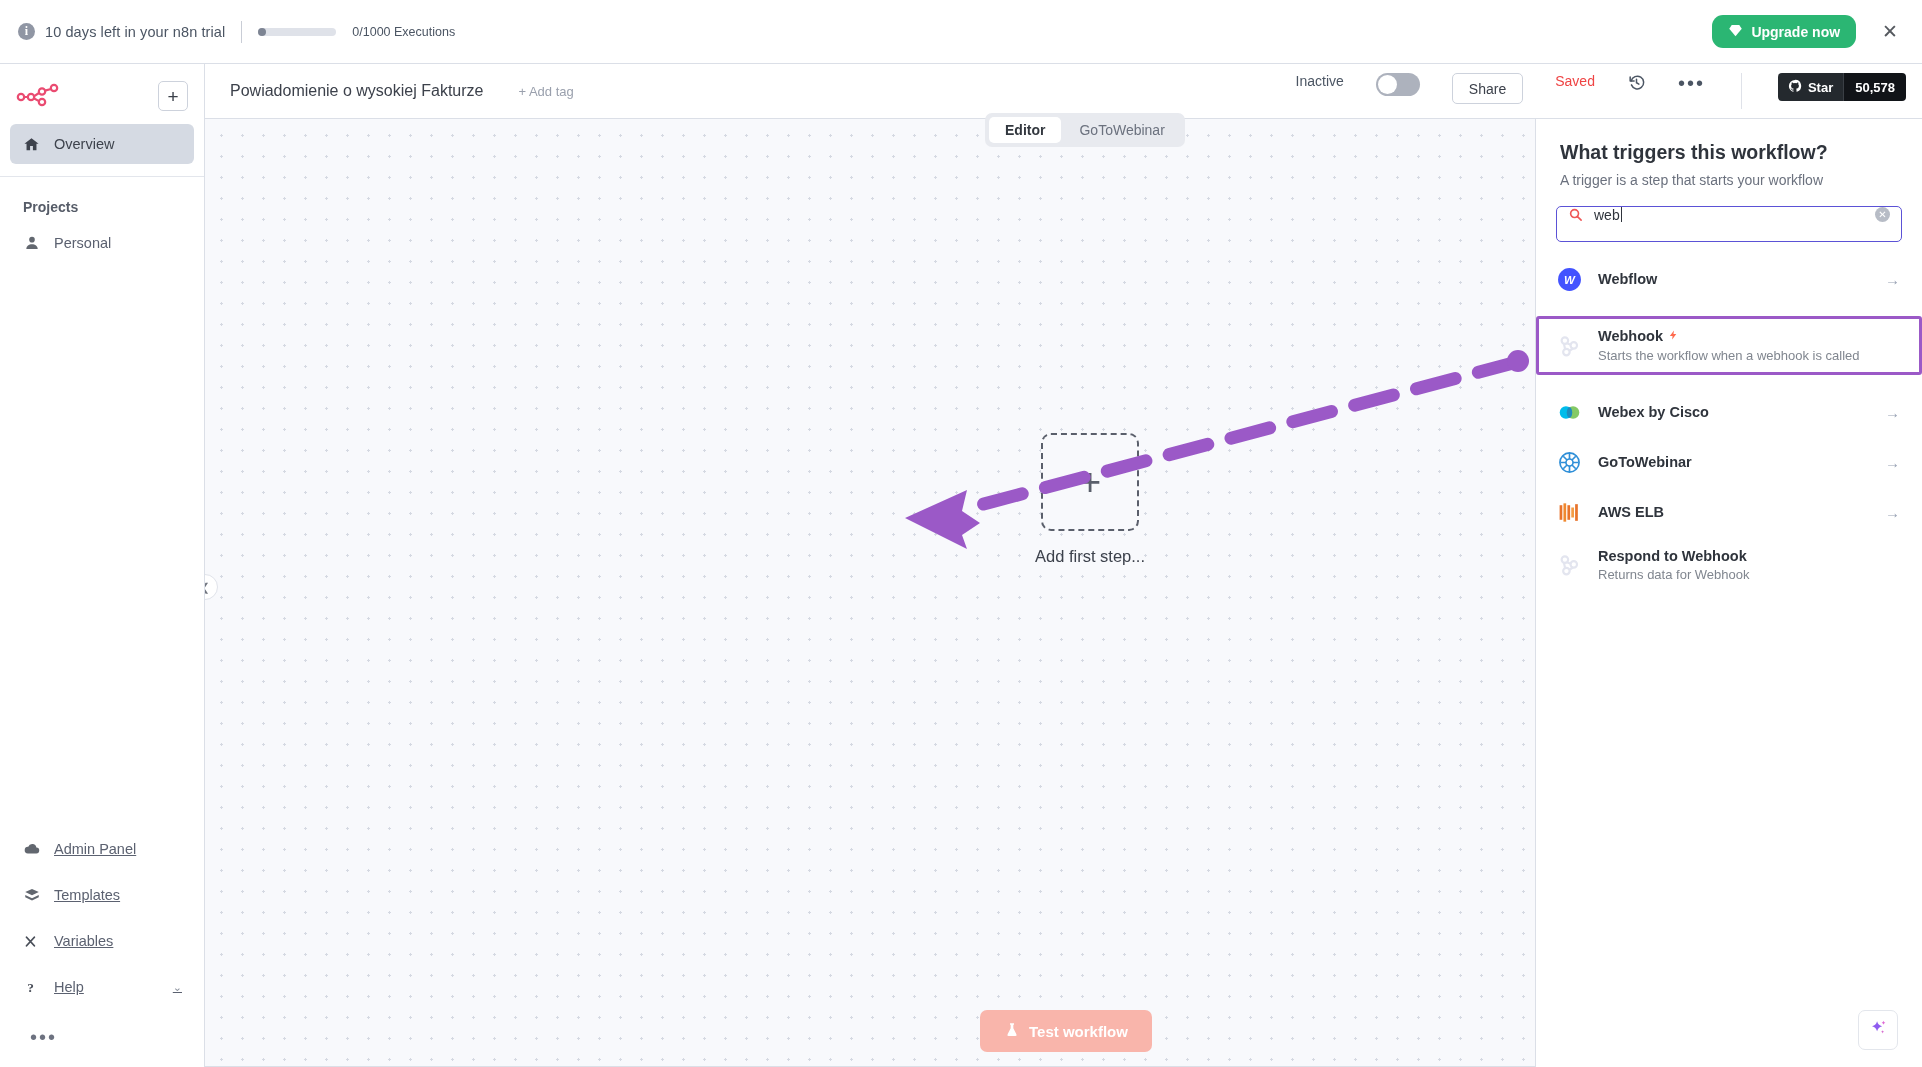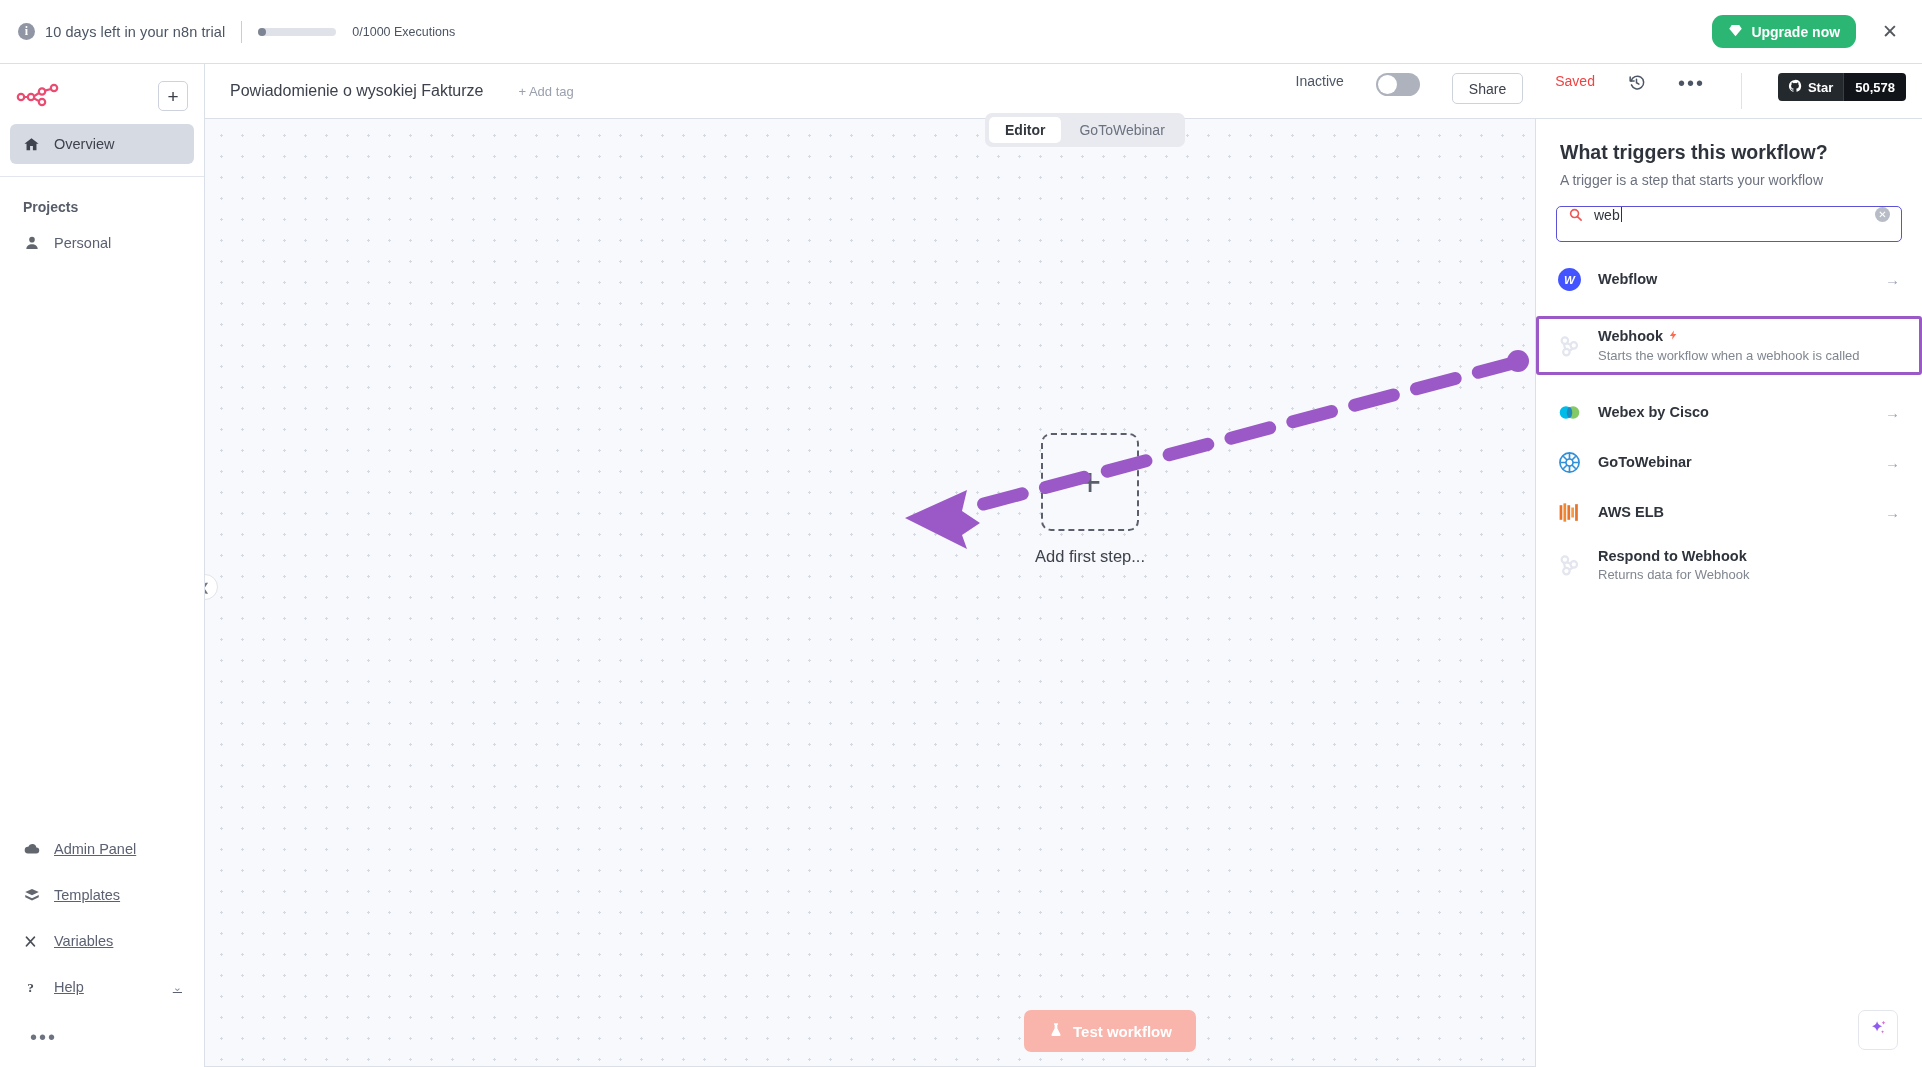--- a/index.html
+++ b/index.html
@@ -152,21 +152,21 @@
   }
   .add-step-box {
     width:98px; height:98px; border:2px dashed #5a5f6b; border-radius:10px;
     background:#f8f9fc; display:flex; align-items:center; justify-content:center;
     cursor:pointer;
   }
   .plus-glyph { font-size:38px; color:#5a5f6b; line-height:1; font-weight:400; }
   .add-step-label { margin-top:16px; font-size:16.5px; color:#3c414b; white-space:nowrap; }
 
   .test-wf-btn {
-    position:absolute; left:1024px; top:1010px;
+    position:absolute; left:980px; top:1010px;
     height:42px; padding:0 24px; border-radius:7px;
     background:#f9b5ab; color:#fff; font-size:15px; font-weight:700;
     display:flex; align-items:center; gap:9px; border:none;
     cursor:default; z-index:20; font-family:"Liberation Sans", sans-serif;
   }
   .ai-btn {
     position:absolute; right:24px; top:1010px; width:40px; height:40px;
     border:1px solid #e3e6ec; border-radius:7px; background:#fff;
     display:flex; align-items:center; justify-content:center; cursor:pointer; z-index:30;
   }

